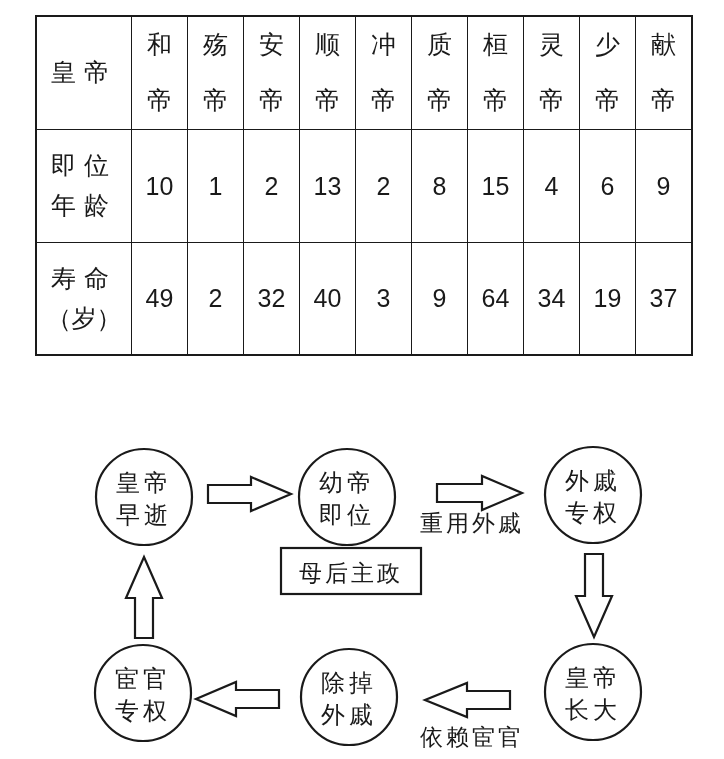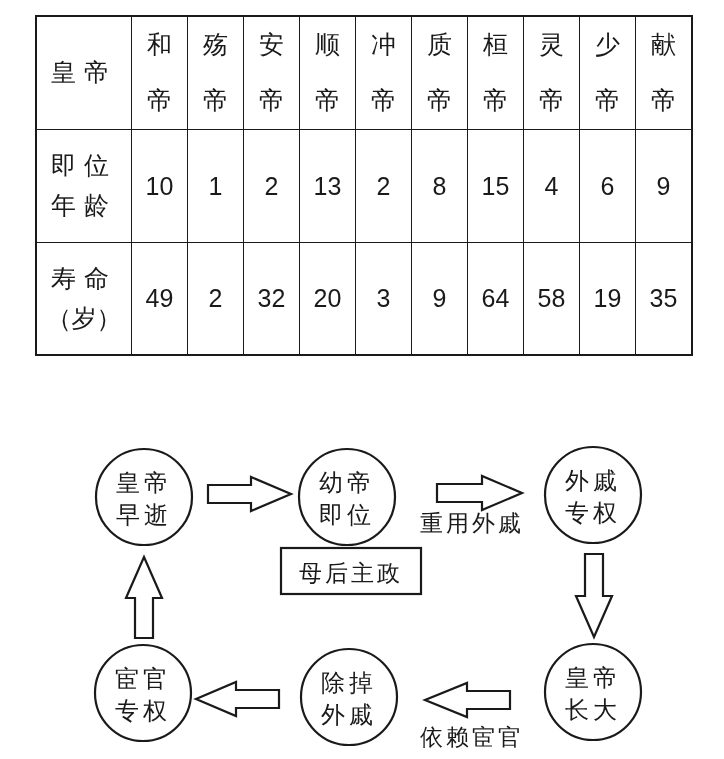--- a/index.html
+++ b/index.html
@@ -86,27 +86,27 @@
         <td class="col num">9</td>
       </tr>
   <tr class="r2">
     <td class="hdr">
       <span class="hdr-line">寿命</span>
       <span class="hdr-line" style="letter-spacing:0">（岁）</span>
     </td>
   <td class="col num">49</td>
         <td class="col num">2</td>
         <td class="col num">32</td>
-        <td class="col num">20</td>
+        <td class="col num">40</td>
         <td class="col num">3</td>
         <td class="col num">9</td>
         <td class="col num">64</td>
-        <td class="col num">58</td>
+        <td class="col num">34</td>
         <td class="col num">19</td>
-        <td class="col num">35</td>
+        <td class="col num">37</td>
       </tr>
 </tbody>
   </table>
 
 <svg id="diagram" width="724" height="759">
   <g fill="none" stroke="#1a1a1a" stroke-width="2.2">
 
     <circle cx="144" cy="497" r="48"></circle>
     <circle cx="347" cy="497" r="48"></circle>
     <circle cx="593" cy="495" r="48"></circle>

